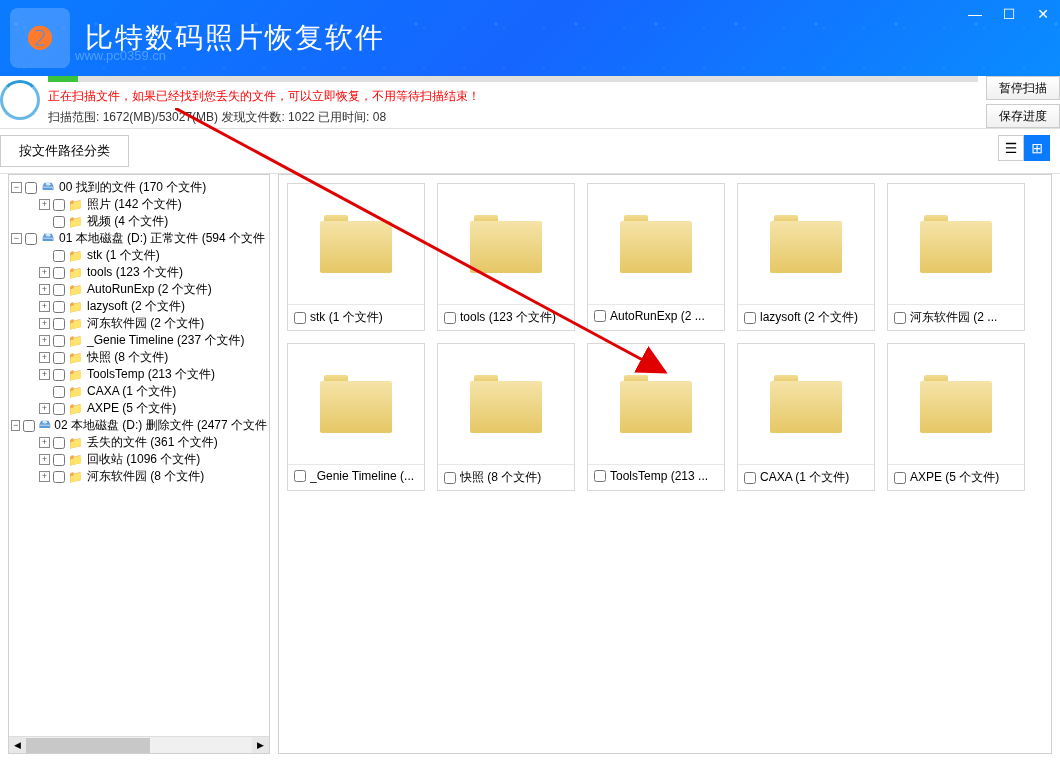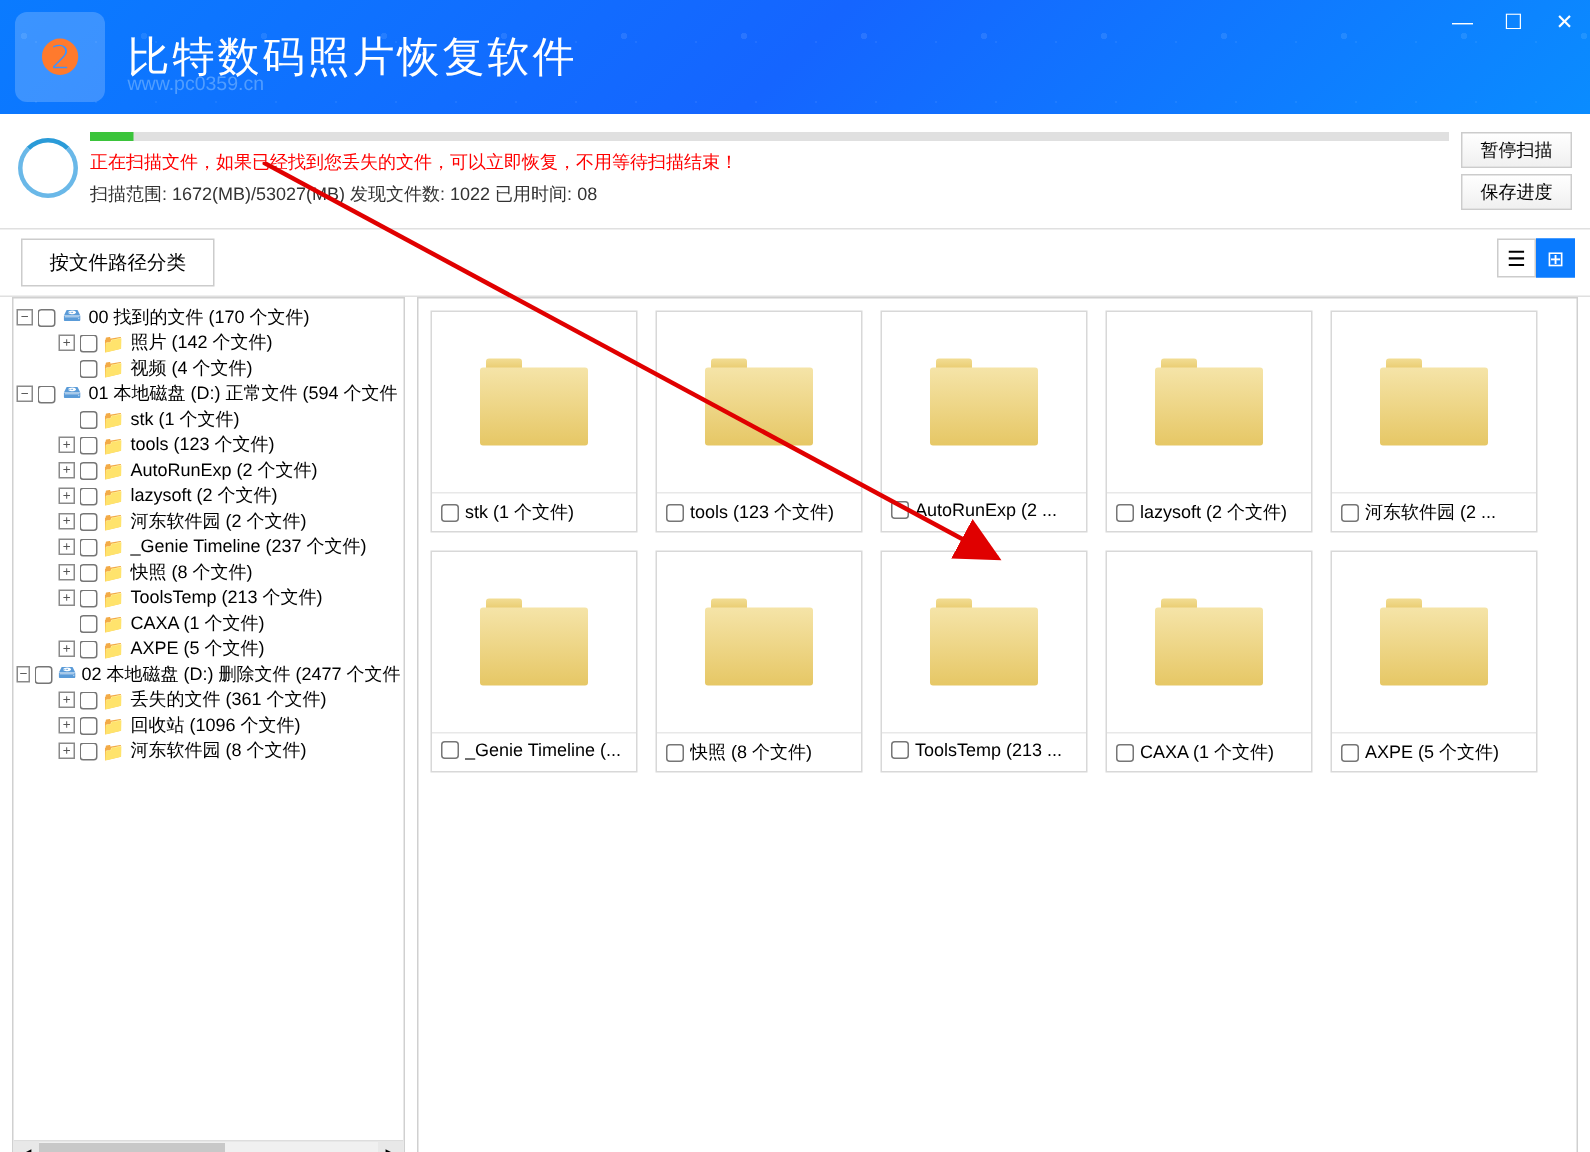--- a/index.html
+++ b/index.html
@@ -3,38 +3,38 @@
 <meta charset="utf-8">
 <style>
 * { margin: 0; padding: 0; box-sizing: border-box; font-family: "Microsoft YaHei", "SimSun", Arial, sans-serif; }
 body { width: 1060px; height: 768px; background: #fff; overflow: hidden; position: relative; }
 
 
 .title-bar { height: 76px; background: linear-gradient(135deg, #0a7bff 0%, #1565ff 50%, #0a8cff 100%); position: relative; display: flex; align-items: center; padding-left: 10px; }
 .title-bar::before { content: ""; position: absolute; inset: 0; background: radial-gradient(circle at 20% 30%, rgba(255,255,255,0.15) 2px, transparent 2px), radial-gradient(circle at 60% 70%, rgba(255,255,255,0.1) 1px, transparent 1px); background-size: 80px 80px, 40px 40px; opacity: 0.6; }
 .app-logo { width: 60px; height: 60px; background: rgba(255,255,255,0.2); border-radius: 8px; position: relative; z-index: 1; display: flex; align-items: center; justify-content: center; font-size: 28px; color: #ff7a2d; font-weight: bold; }
 .app-title { color: #fff; font-size: 28px; font-weight: normal; margin-left: 15px; position: relative; z-index: 1; letter-spacing: 2px; }
-.watermark { position: absolute; left: 85px; top: 48px; color: rgba(180,220,255,0.4); font-size: 13px; z-index: 1; }
+.watermark { position: absolute; left: 75px; top: 48px; color: rgba(180,220,255,0.4); font-size: 13px; z-index: 1; }
 .win-controls { position: absolute; right: 0; top: 0; display: flex; z-index: 2; }
 .win-btn { width: 34px; height: 28px; display: flex; align-items: center; justify-content: center; color: #fff; cursor: pointer; font-size: 14px; }
 
 
-.scan-area { display: flex; padding: 12px; border-bottom: 1px solid #e0e0e0; gap: 8px; }
+.scan-area { display: flex; padding: 0; border-bottom: 1px solid #e0e0e0; gap: 8px; }
 .scan-left { flex: 1; display: flex; gap: 8px; }
 .scan-icon { width: 40px; height: 40px; border: 3px solid #6ab8e8; border-top-color: #2a9bd8; border-radius: 50%; margin-top: 4px; }
 .scan-info { flex: 1; }
 .progress-bar { height: 6px; background: #e0e0e0; margin-bottom: 6px; position: relative; }
 .progress-fill { height: 100%; background: #3bc43b; width: 3.2%; }
 .scan-msg { color: #ff0000; font-size: 12px; margin-bottom: 4px; }
 .scan-stats { font-size: 12px; color: #333; }
 .scan-btns { display: flex; flex-direction: column; gap: 4px; }
 .scan-btn { width: 74px; height: 24px; border: 1px solid #ccc; background: linear-gradient(#fff, #f0f0f0); font-size: 12px; cursor: pointer; }
 
 
-.filter-row { display: flex; align-items: center; padding: 6px 14px; border-bottom: 1px solid #e0e0e0; position: relative; }
+.filter-row { display: flex; align-items: center; padding: 6px 0; border-bottom: 1px solid #e0e0e0; position: relative; }
 .filter-tab { padding: 6px 18px; border: 1px solid #ccc; background: #fff; font-size: 13px; cursor: pointer; }
 .view-toggle { position: absolute; right: 10px; top: 6px; display: flex; }
 .view-btn { width: 26px; height: 26px; border: 1px solid #ccc; display: flex; align-items: center; justify-content: center; cursor: pointer; font-size: 14px; }
 .view-btn.active { background: #0a7bff; color: #fff; border-color: #0a7bff; }
 
 
 .main { display: flex; height: 580px; padding: 0 8px; gap: 8px; }
 .tree-panel { width: 262px; border: 1px solid #d0d0d0; padding: 4px 2px; overflow: hidden; position: relative; font-size: 12px; }
 .tree-item { display: flex; align-items: center; height: 17px; white-space: nowrap; }
 .tree-exp { width: 11px; height: 11px; border: 1px solid #8a8a8a; display: inline-flex; align-items: center; justify-content: center; font-size: 9px; line-height: 1; margin-right: 3px; cursor: pointer; background: #fff; color: #555; }

